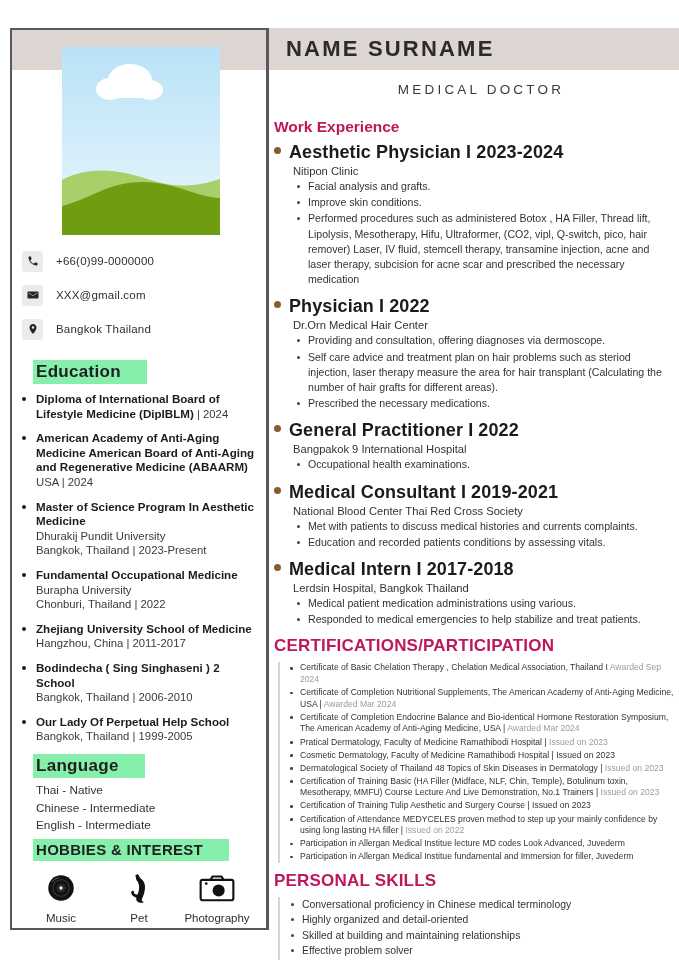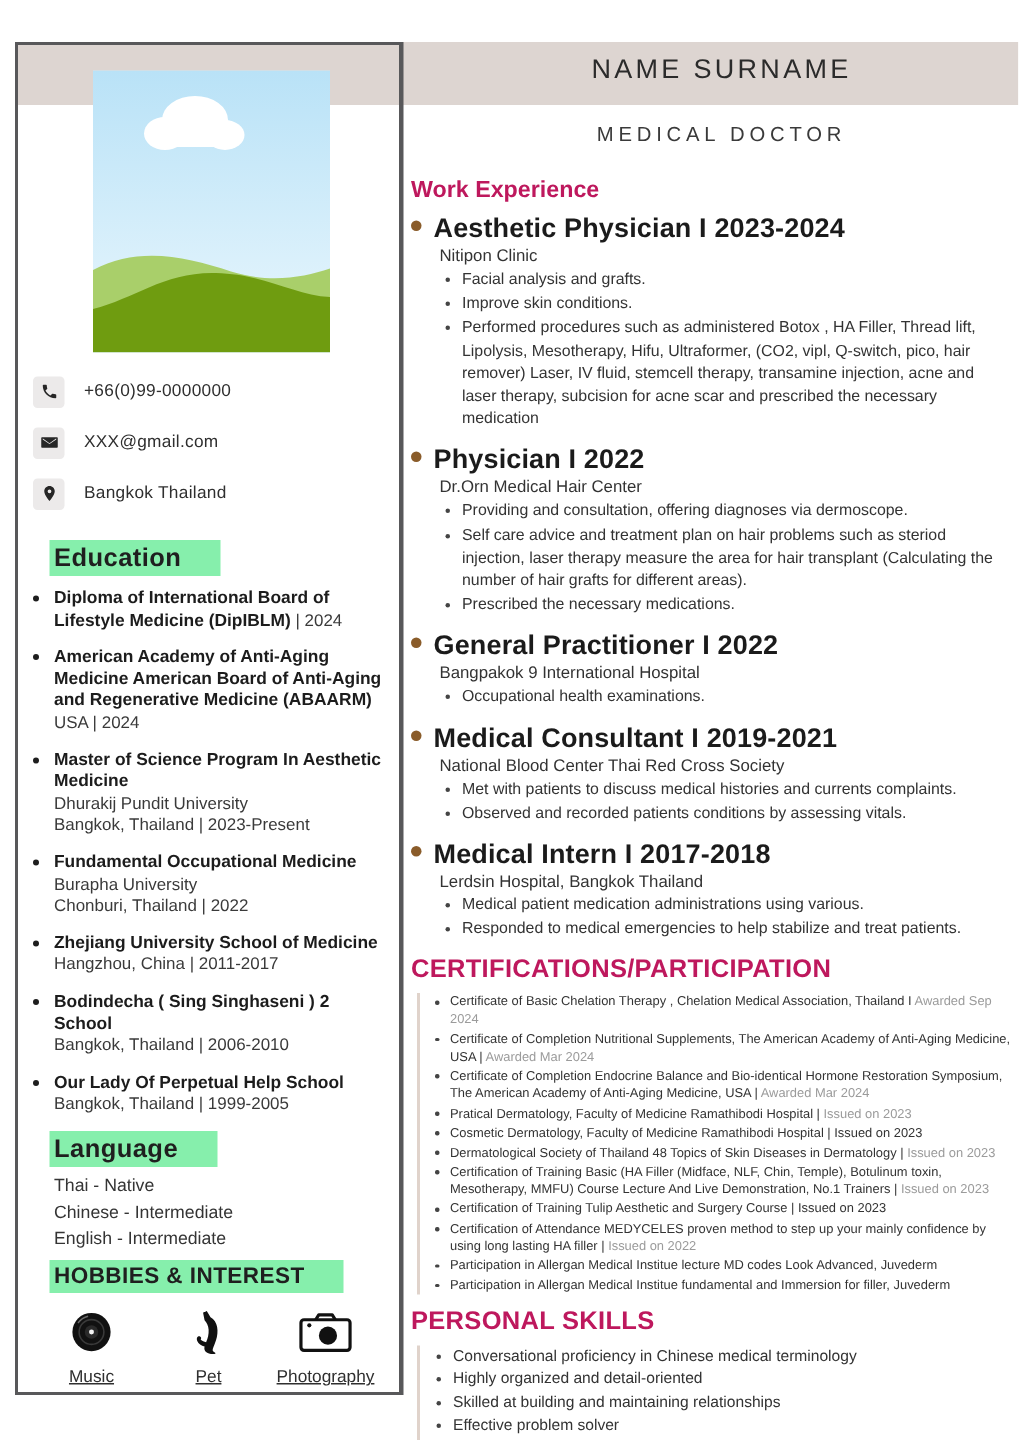--- a/index.html
+++ b/index.html
@@ -20,25 +20,24 @@
   .header-band {
     position: absolute;
     left: 10px; top: 28px;
     width: 669px; height: 42px;
     background: #ddd5d1;
   }
   .name-title {
     position: absolute;
     left: 286px; top: 36px;
     width: 390px;
-    font-size: 18px;
-    font-weight: normal;
+    font-size: 22px;
+    font-weight: bold;
     letter-spacing: 2.2px;
     color: #2b2b2b;
-    text-align: center;
   }
   .job-title {
     position: absolute;
     left: 286px; top: 82px;
     width: 390px;
     font-size: 13.5px;
     letter-spacing: 3.2px;
     color: #3a3a3a;
     text-align: center;
   }
@@ -143,21 +142,21 @@
     position: absolute;
     left: 22px; top: 868px;
     width: 234px;
     display: flex;
     justify-content: space-around;
     align-items: flex-end;
   }
   .hobby { text-align: center; width: 76px; }
   .hobby .glyph { height: 40px; display: flex; align-items: center; justify-content: center; }
   .hobby .glyph svg { display: block; }
-  .hobby .cap { font-size: 11.5px; color: #2f2f2f; margin-top: 4px; text-decoration: underline; }
+  .hobby .cap { font-size: 11.5px; color: #2f2f2f; margin-top: 4px; }
 
   
   .col-divider {
     position: absolute;
     left: 268px; top: 28px;
     width: 1px; height: 902px;
     background: #58585a;
   }
   .right {
     position: absolute;
@@ -413,21 +412,21 @@
           <div class="exp-org">Bangpakok 9 International Hospital</div>
           <ul class="exp-bullets">
             <li>Occupational health examinations.</li>
           </ul>
         </div>
         <div class="exp">
           <div class="exp-role">Medical Consultant  I 2019-2021</div>
           <div class="exp-org">National Blood Center Thai Red Cross Society</div>
           <ul class="exp-bullets">
             <li>Met with patients to discuss medical histories and currents complaints.</li>
-            <li>Observed and recorded patients conditions by assessing vitals.</li>
+            <li>Education and recorded patients conditions by assessing vitals.</li>
           </ul>
         </div>
         <div class="exp">
           <div class="exp-role">Medical Intern  I 2017-2018</div>
           <div class="exp-org">Lerdsin Hospital, Bangkok Thailand</div>
           <ul class="exp-bullets">
             <li>Medical patient medication administrations using various.</li>
             <li>Responded to medical emergencies to help stabilize and treat patients.</li>
           </ul>
         </div>

